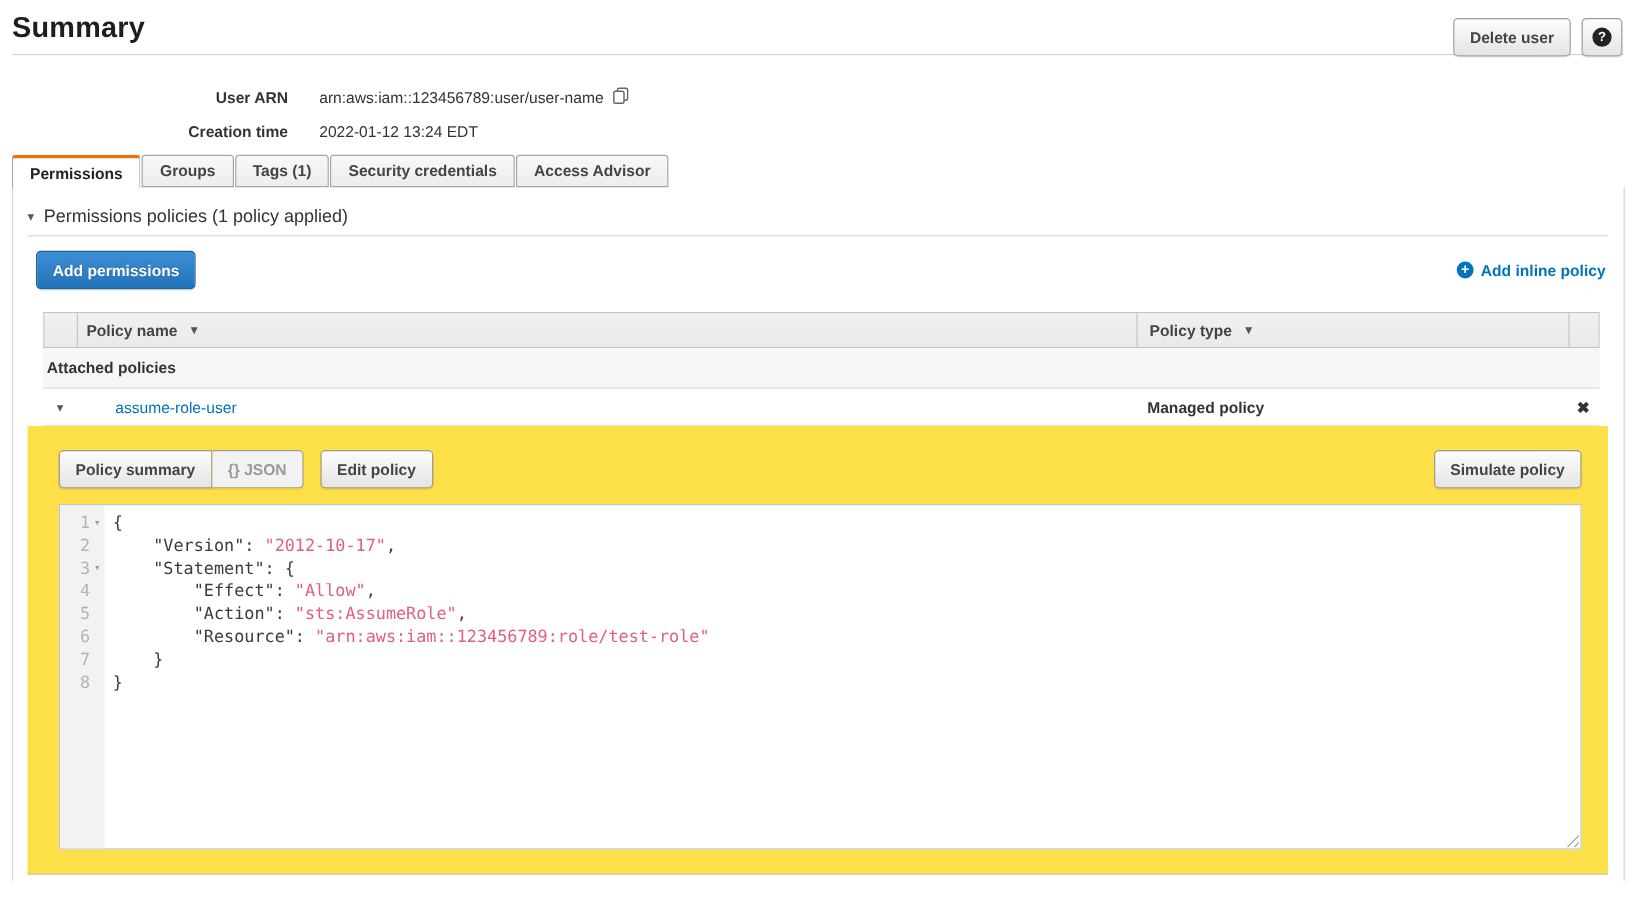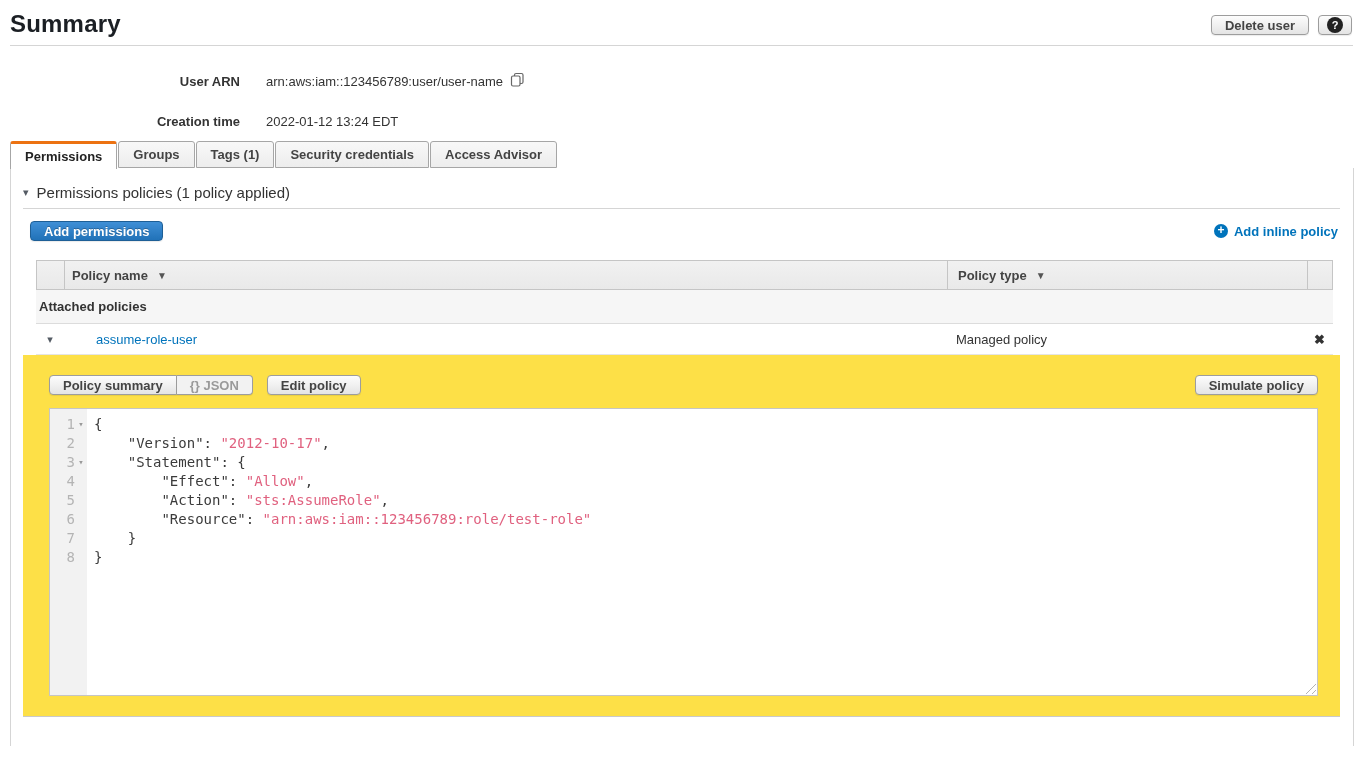--- a/index.html
+++ b/index.html
@@ -5,30 +5,30 @@
   * { box-sizing: border-box; margin: 0; padding: 0; }
   html,body { width:1362px; height:766px; background:#fff; overflow:hidden;
     font-family:"Liberation Sans", sans-serif; font-size:13px; color:#333; }
 
   
   .hdr { position:relative; padding:10px 10px 0 10px; }
   .hdr h1 { font-size:24px; font-weight:bold; color:#1b1f24; letter-spacing:.2px; }
   .hdr-btns { position:absolute; right:10px; top:15px; display:flex; gap:9px; }
   .btn { display:inline-flex; align-items:center; justify-content:center;
     background:linear-gradient(#fdfdfd,#e4e4e4); border:1px solid #9d9d9d; border-radius:4px;
-    font-weight:bold; color:#444; font-size:13px; padding:0 13px; height:20px; cursor:pointer;
+    font-weight:bold; color:#444; font-size:13px; padding:0 13px; height:32px; cursor:pointer;
     box-shadow:0 1px 1px rgba(0,0,0,.08); }
   .btn-help { padding:0 8px; }
   .q-circle { display:inline-block; width:16px; height:16px; border-radius:50%; background:#222;
     color:#fff; font-size:11px; font-weight:bold; line-height:16px; text-align:center; }
   .hdr-rule { border-bottom:1px solid #d5d5d5; margin:7px 9px 0 10px; }
 
   
   .fields { margin-top:21px; }
-  .f-row { display:flex; height:28px; align-items:center;margin-top:12px; }
+  .f-row { display:flex; height:28px; align-items:center; }
   .f-label { width:240px; text-align:right; font-weight:bold; color:#333; }
   .f-value { margin-left:26px; display:flex; align-items:center; gap:7px; }
   .copy-ic { cursor:pointer; display:inline-block; }
 
   
   .tabs { margin-top:6px; padding-left:10px; display:flex; gap:1px; height:27px; }
   .tab { display:flex; align-items:center; padding:0 14px; font-weight:bold; color:#444;
     background:linear-gradient(#f8f8f8,#ededed); border:1px solid #a6a6a6;
     border-radius:3px 3px 0 0; cursor:pointer; }
   .tab.active { background:#fff; border-top:3px solid #ec7211; border-bottom:none;
@@ -59,21 +59,21 @@
   .c-name { width:882px; padding-left:7px; }
   .c-type { width:360px; padding-left:10px; border-left:1px solid #c5c5c5; }
   .c-action { flex:1; border-left:1px solid #c5c5c5; justify-content:center; }
   .sort-tri { font-size:10px; color:#555; margin-left:9px; }
   .row-group { height:34px; display:flex; align-items:center; background:#f6f6f6;
     border-bottom:1px solid #dcdcdc; padding-left:3px; font-weight:bold; color:#333; }
   .row-policy { height:31px; display:flex; align-items:center; background:#fff;
     border-bottom:1px solid #e5e5e5; }
   .row-policy .c-expand { border:none; display:flex; justify-content:center; cursor:pointer; }
   .row-policy .c-name { padding-left:32px; }
-  .row-policy .c-type { border:none; }
+  .row-policy .c-type { border:none;font-weight:bold; }
   .row-policy .c-action { border:none; display:flex; justify-content:center; }
   .plink { color:#0073bb; text-decoration:none; cursor:pointer; }
   .x-ic { font-weight:bold; color:#333; font-size:13px; cursor:pointer; }
 
   
   .detail { background:#fde047; border-bottom:1px solid #c9c9c9; padding-bottom:20px; }
   .d-toolbar { display:flex; justify-content:space-between; align-items:center;
     padding:20px 22px 0 26px; }
   .d-left { display:flex; align-items:center; }
   .seg { display:flex; }

